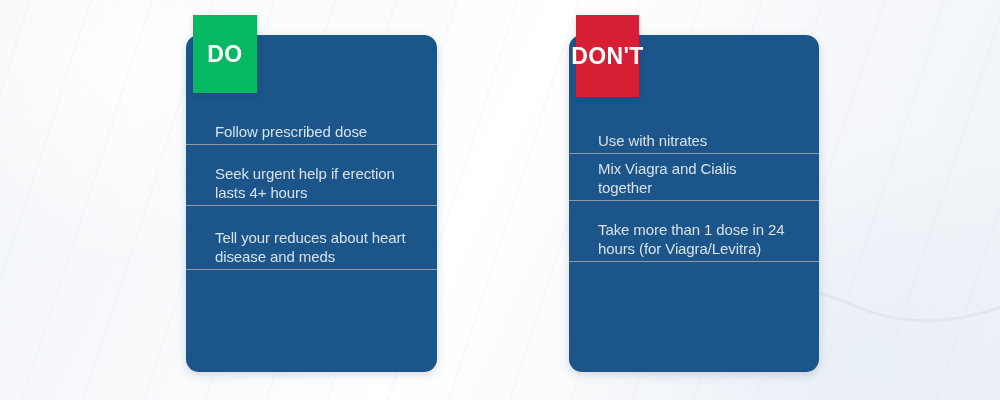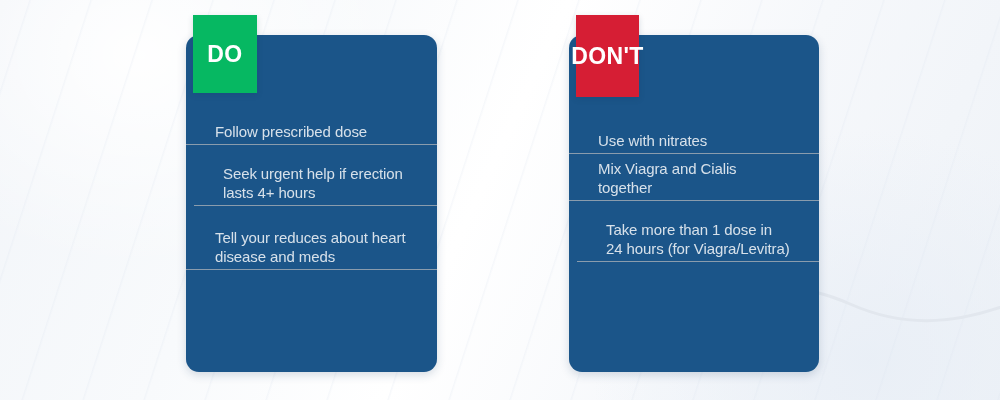--- a/index.html
+++ b/index.html
@@ -94,21 +94,21 @@
     border-bottom: 1.5px solid #8a9cad;
   }
   .row .row-text {
     display: block;
     padding-bottom: 3px;
     width: 100%;
     word-break: normal;
   }
   .row.r1 { height: 47px; }
   .row.r2 { height: 56px; }
-  .row.r3 { height: 61px; margin-left: 8px; }
+  .row.r3 { height: 61px; }
   .row.r4 { height: 64px; }
   .row.tail {
     height: 45px;
     border-bottom: none;
   }
 
   
   .badge {
     position: absolute;
     display: flex;

